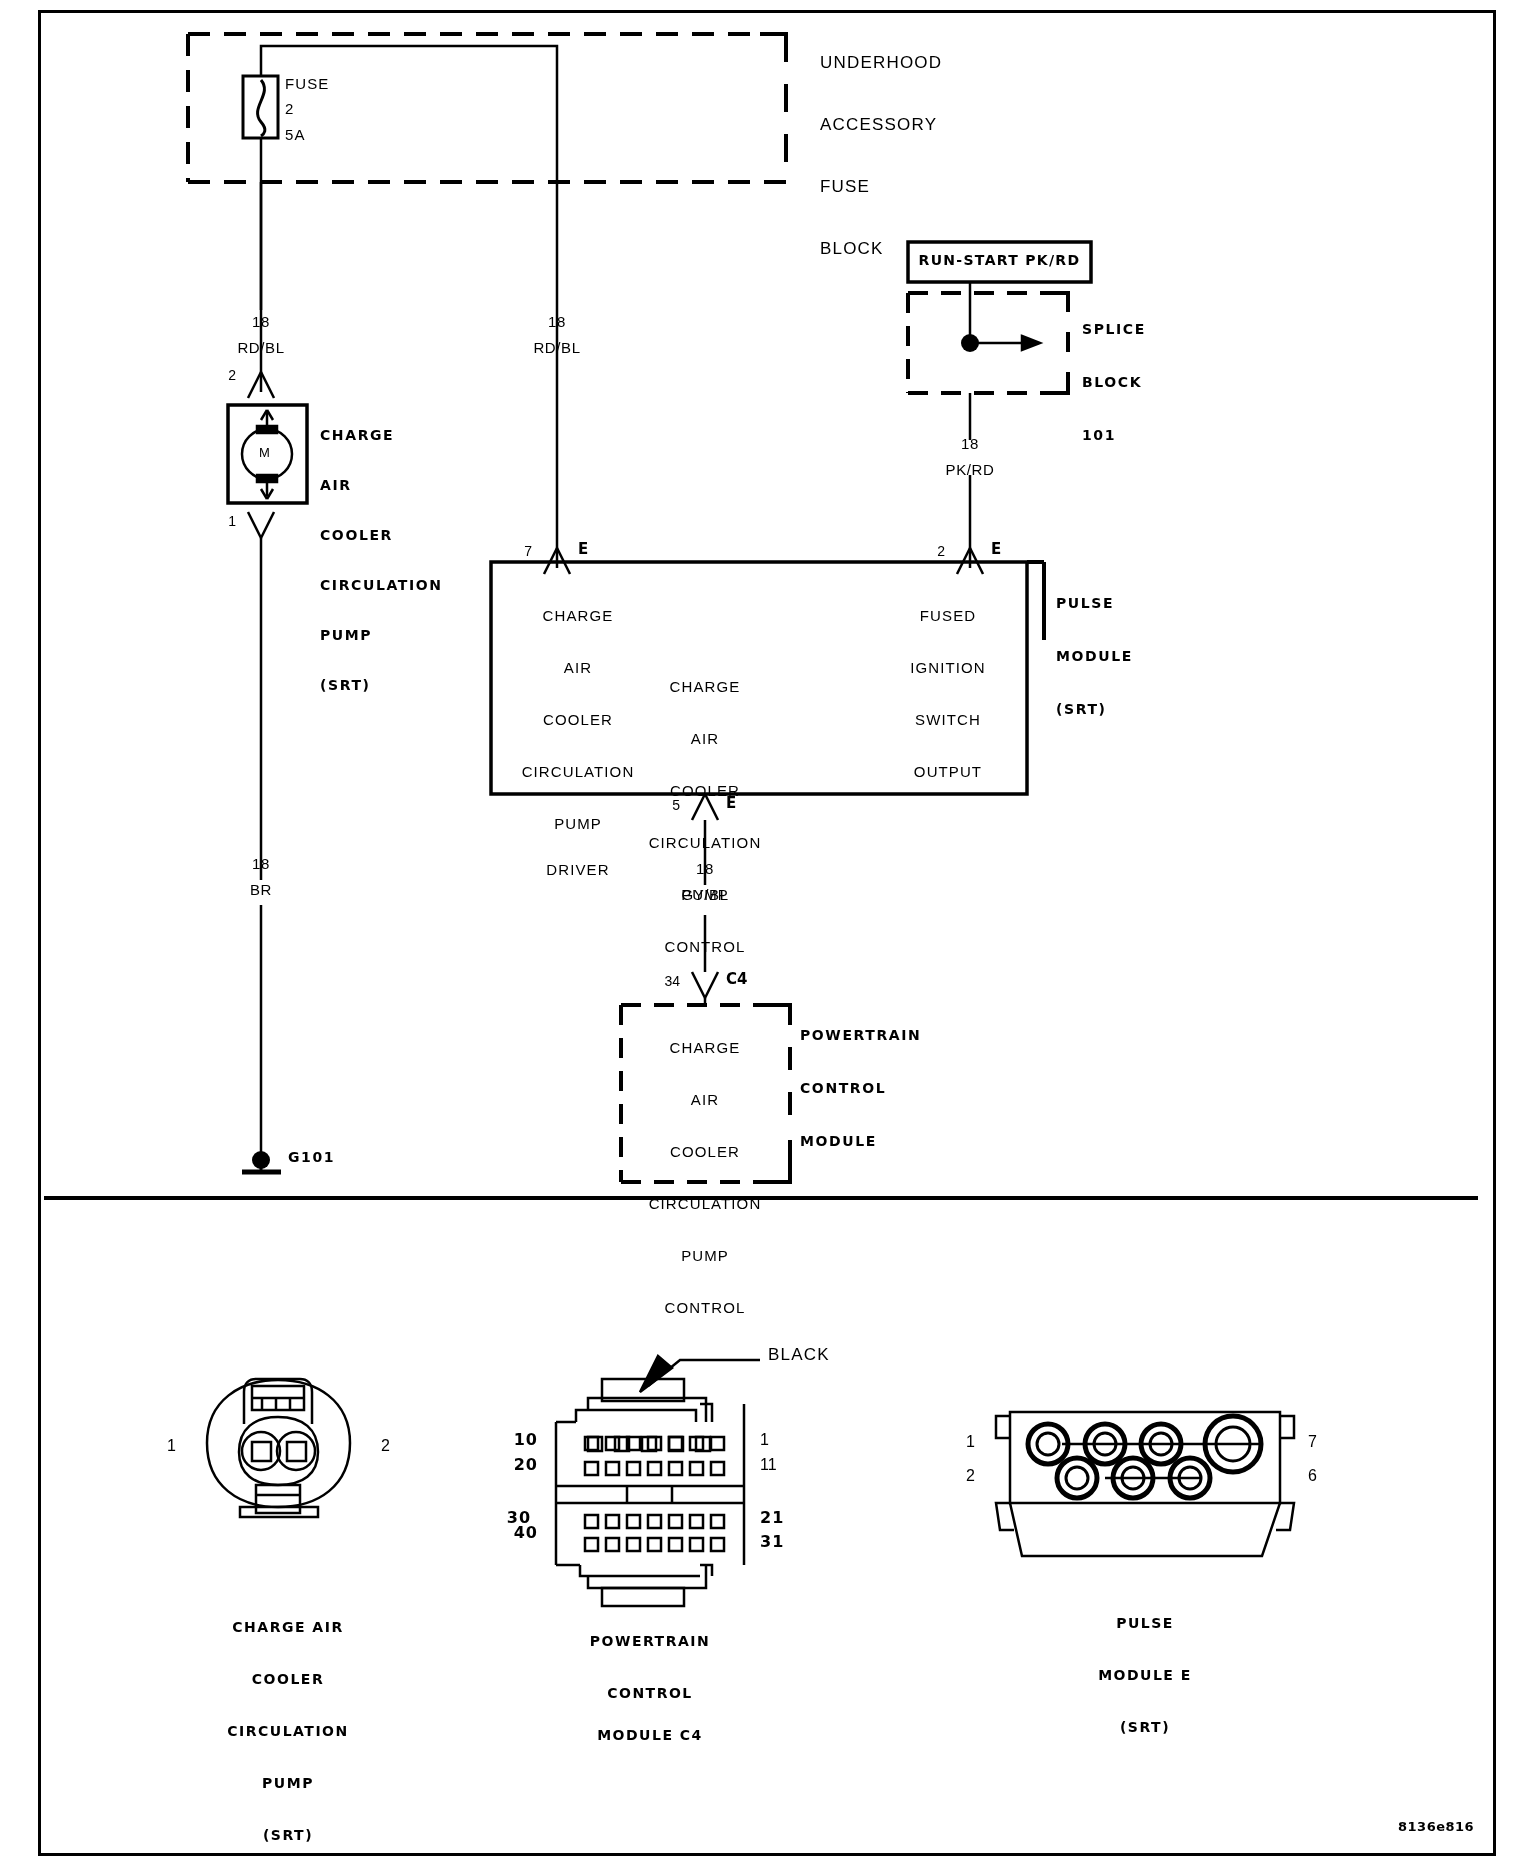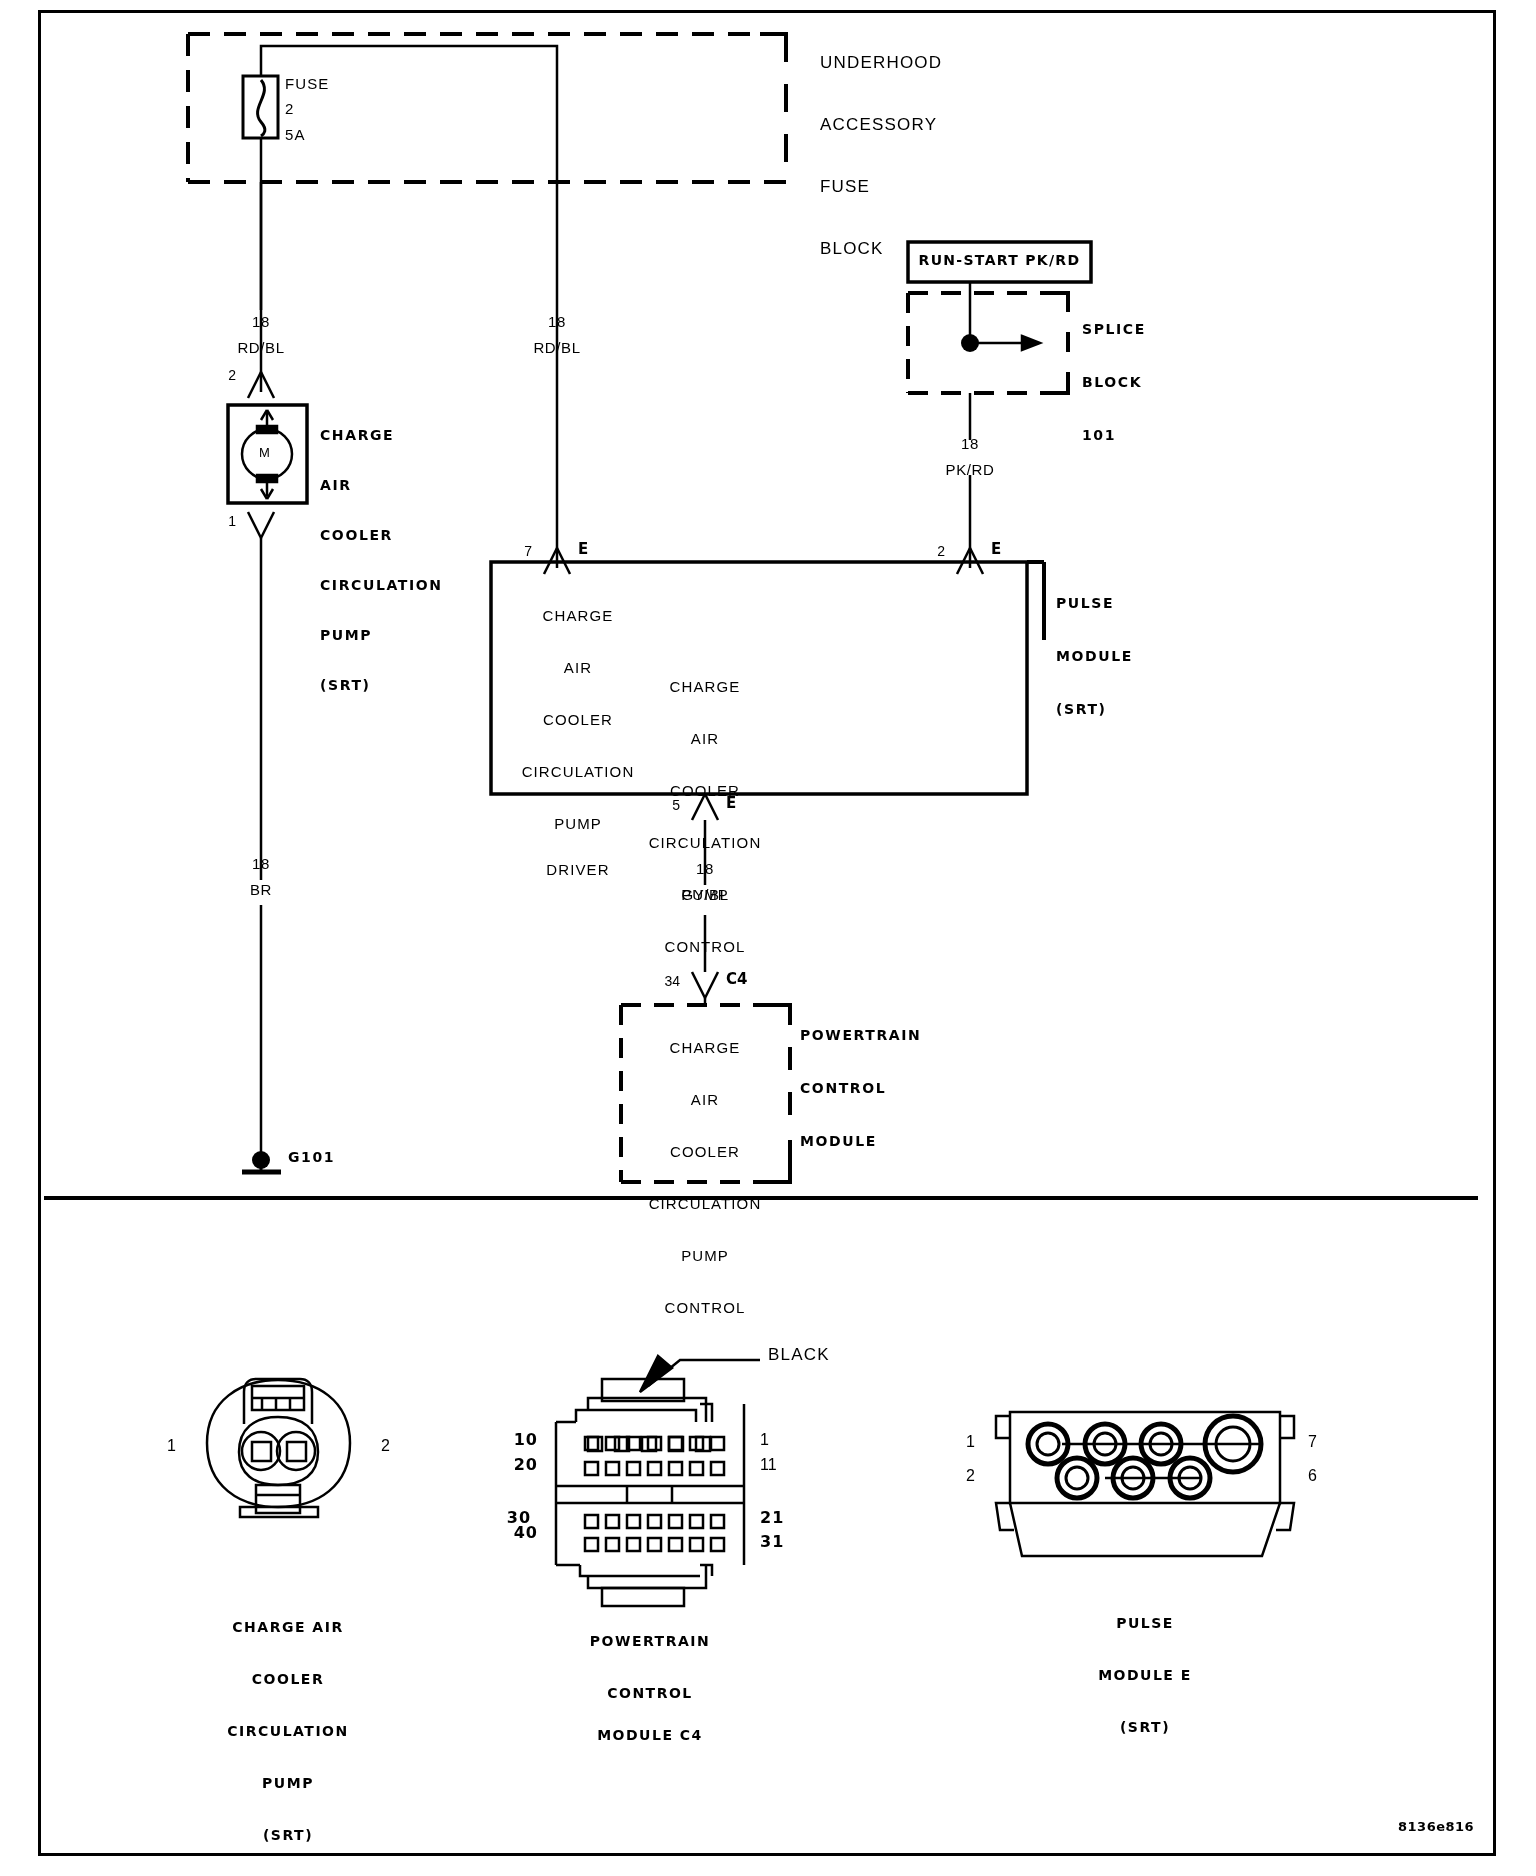--- a/index.html
+++ b/index.html
@@ -412,20 +412,26 @@
 
   <div class="t thin stack ctr" style="left:615px;top:649px;width:180px;">
     <div>CHARGE</div>
     <div style="margin-top:7px;">AIR</div>
     <div style="margin-top:7px;">COOLER</div>
     <div style="margin-top:7px;">CIRCULATION</div>
     <div style="margin-top:7px;">PUMP</div>
     <div style="margin-top:7px;">CONTROL</div>
   </div>
 
+  <div class="t thin stack ctr" style="left:878px;top:578px;width:140px;">
+    <div>FUSED</div>
+    <div style="margin-top:7px;">IGNITION</div>
+    <div style="margin-top:7px;">SWITCH</div>
+    <div style="margin-top:7px;">OUTPUT</div>
+  </div>
 
   <div class="t bold stack" style="left:1056px;top:568px;">
     <div>PULSE</div>
     <div style="margin-top:11px;">MODULE</div>
     <div style="margin-top:11px;">(SRT)</div>
   </div>
 
   <div class="t wire ctr" style="left:664px;top:861px;width:82px;">18</div>
   <div class="t wire ctr" style="left:660px;top:887px;width:90px;">GY/BL</div>
 

